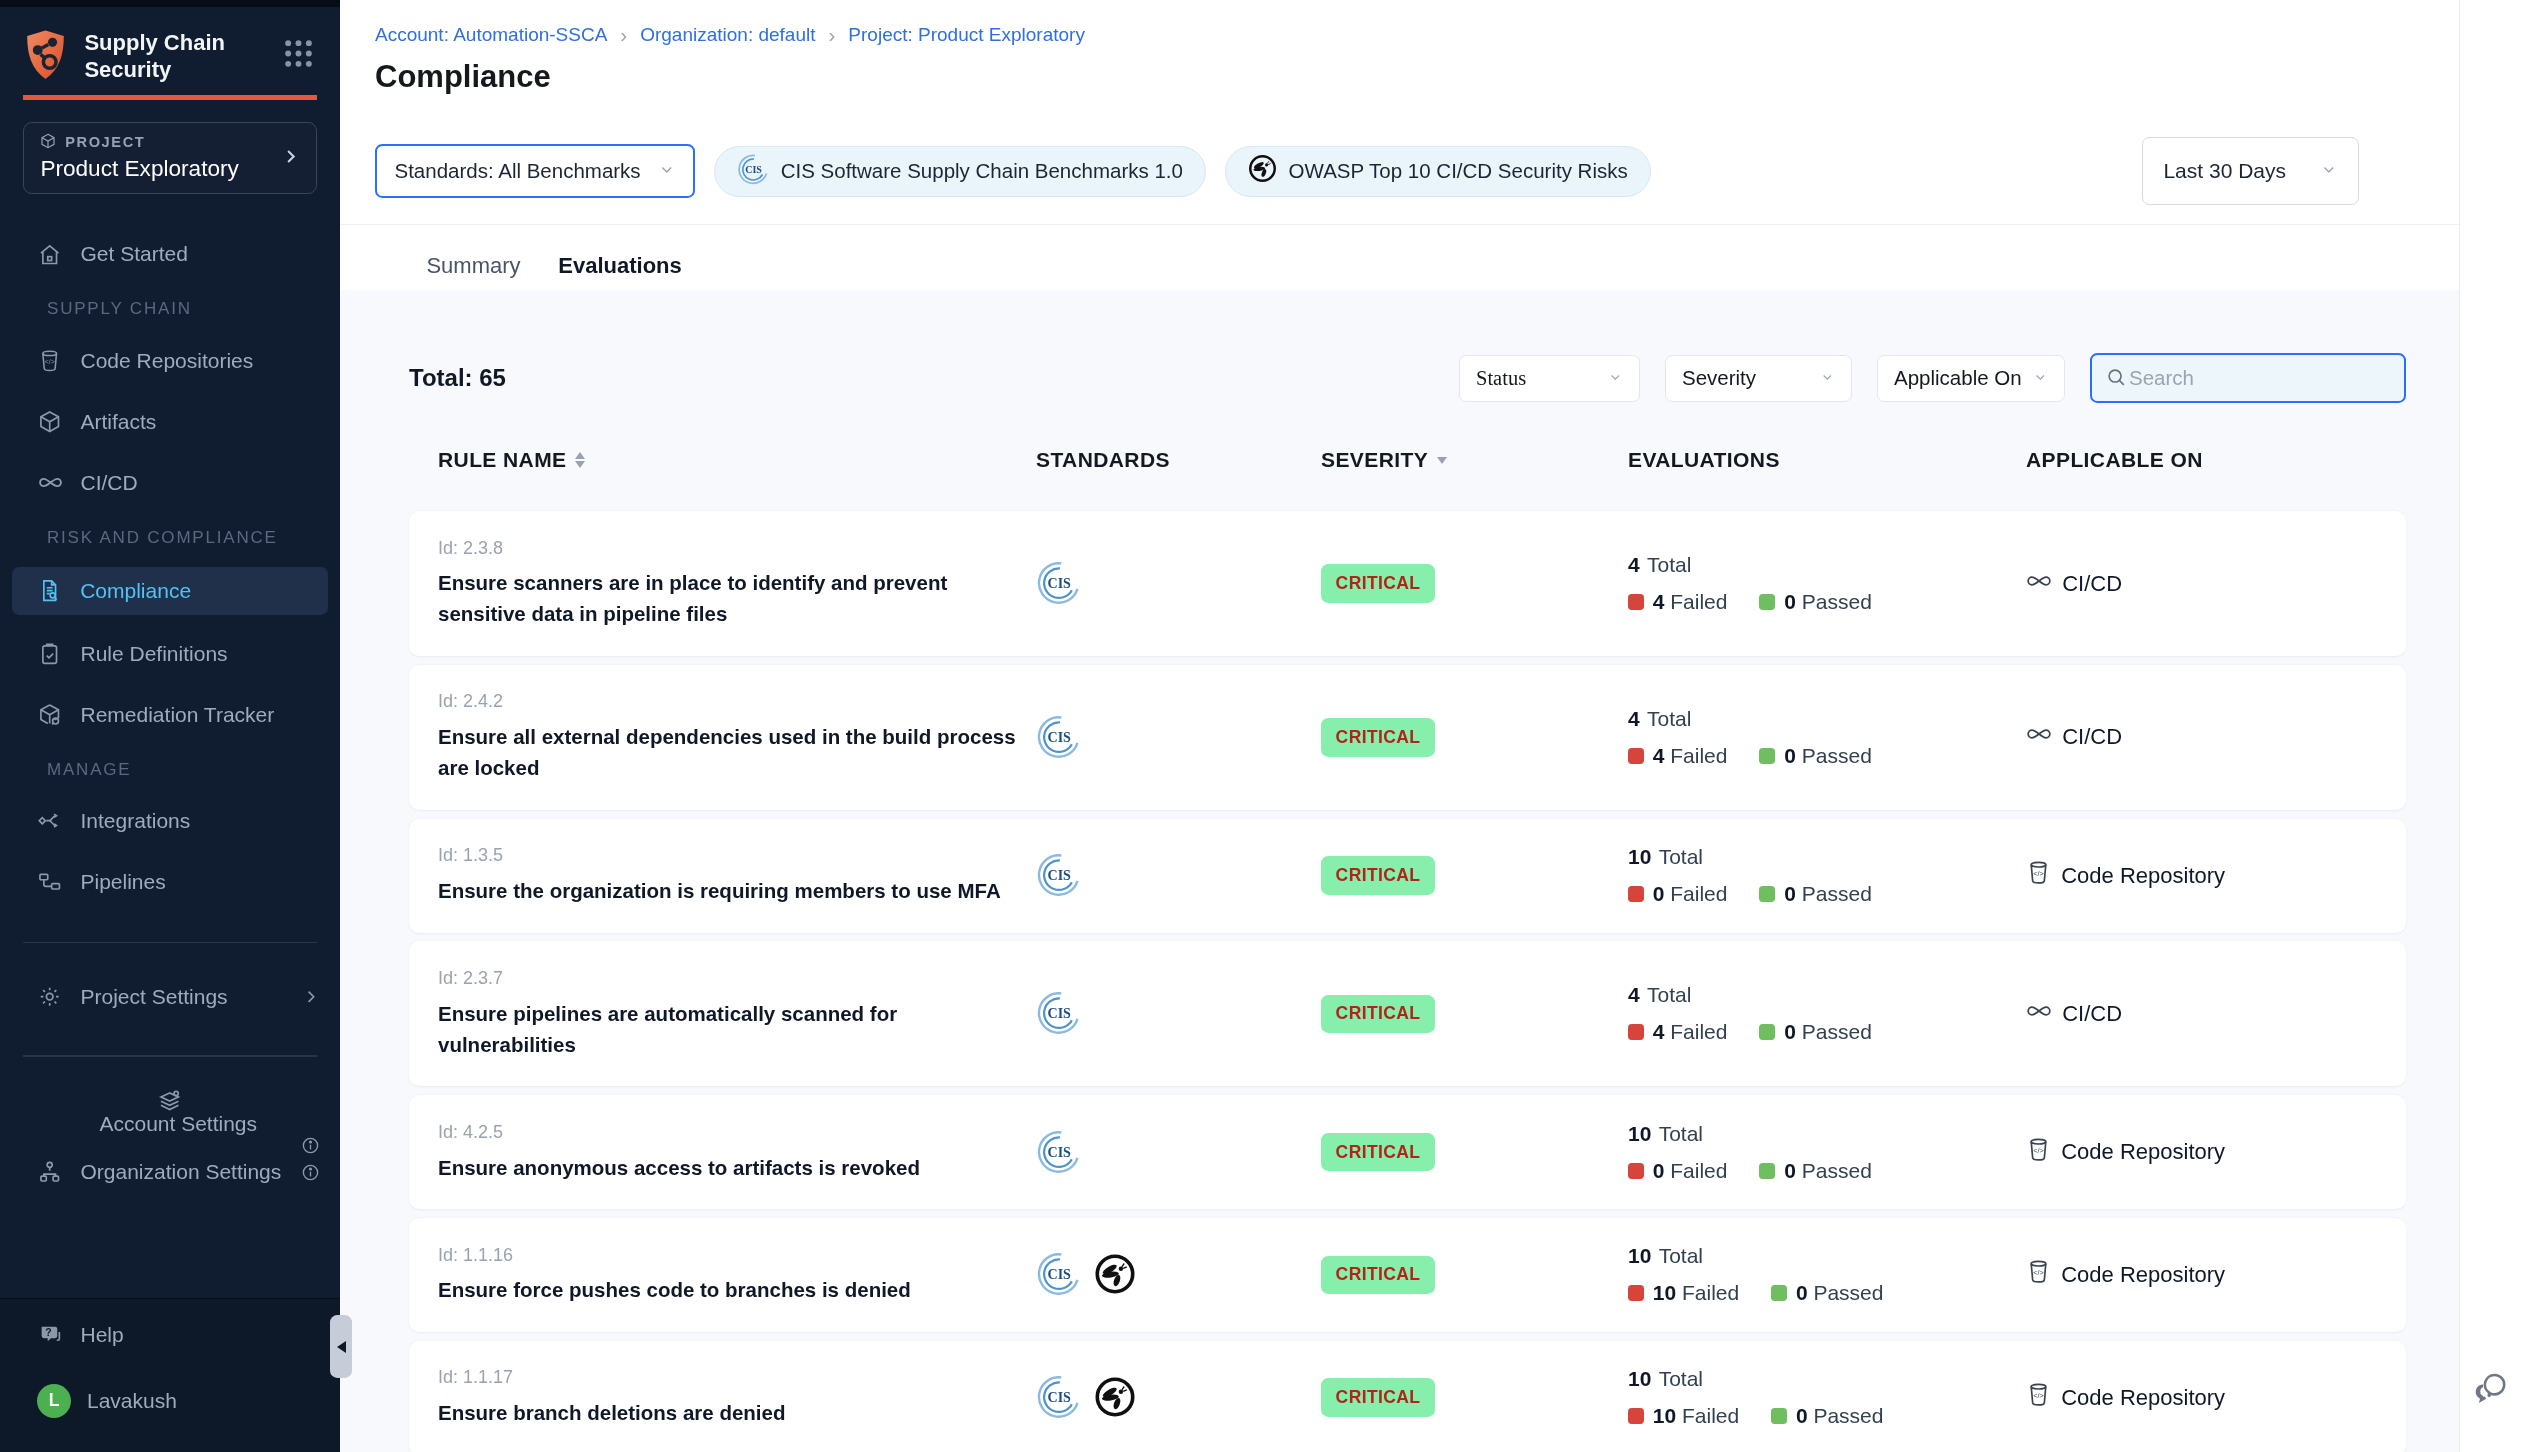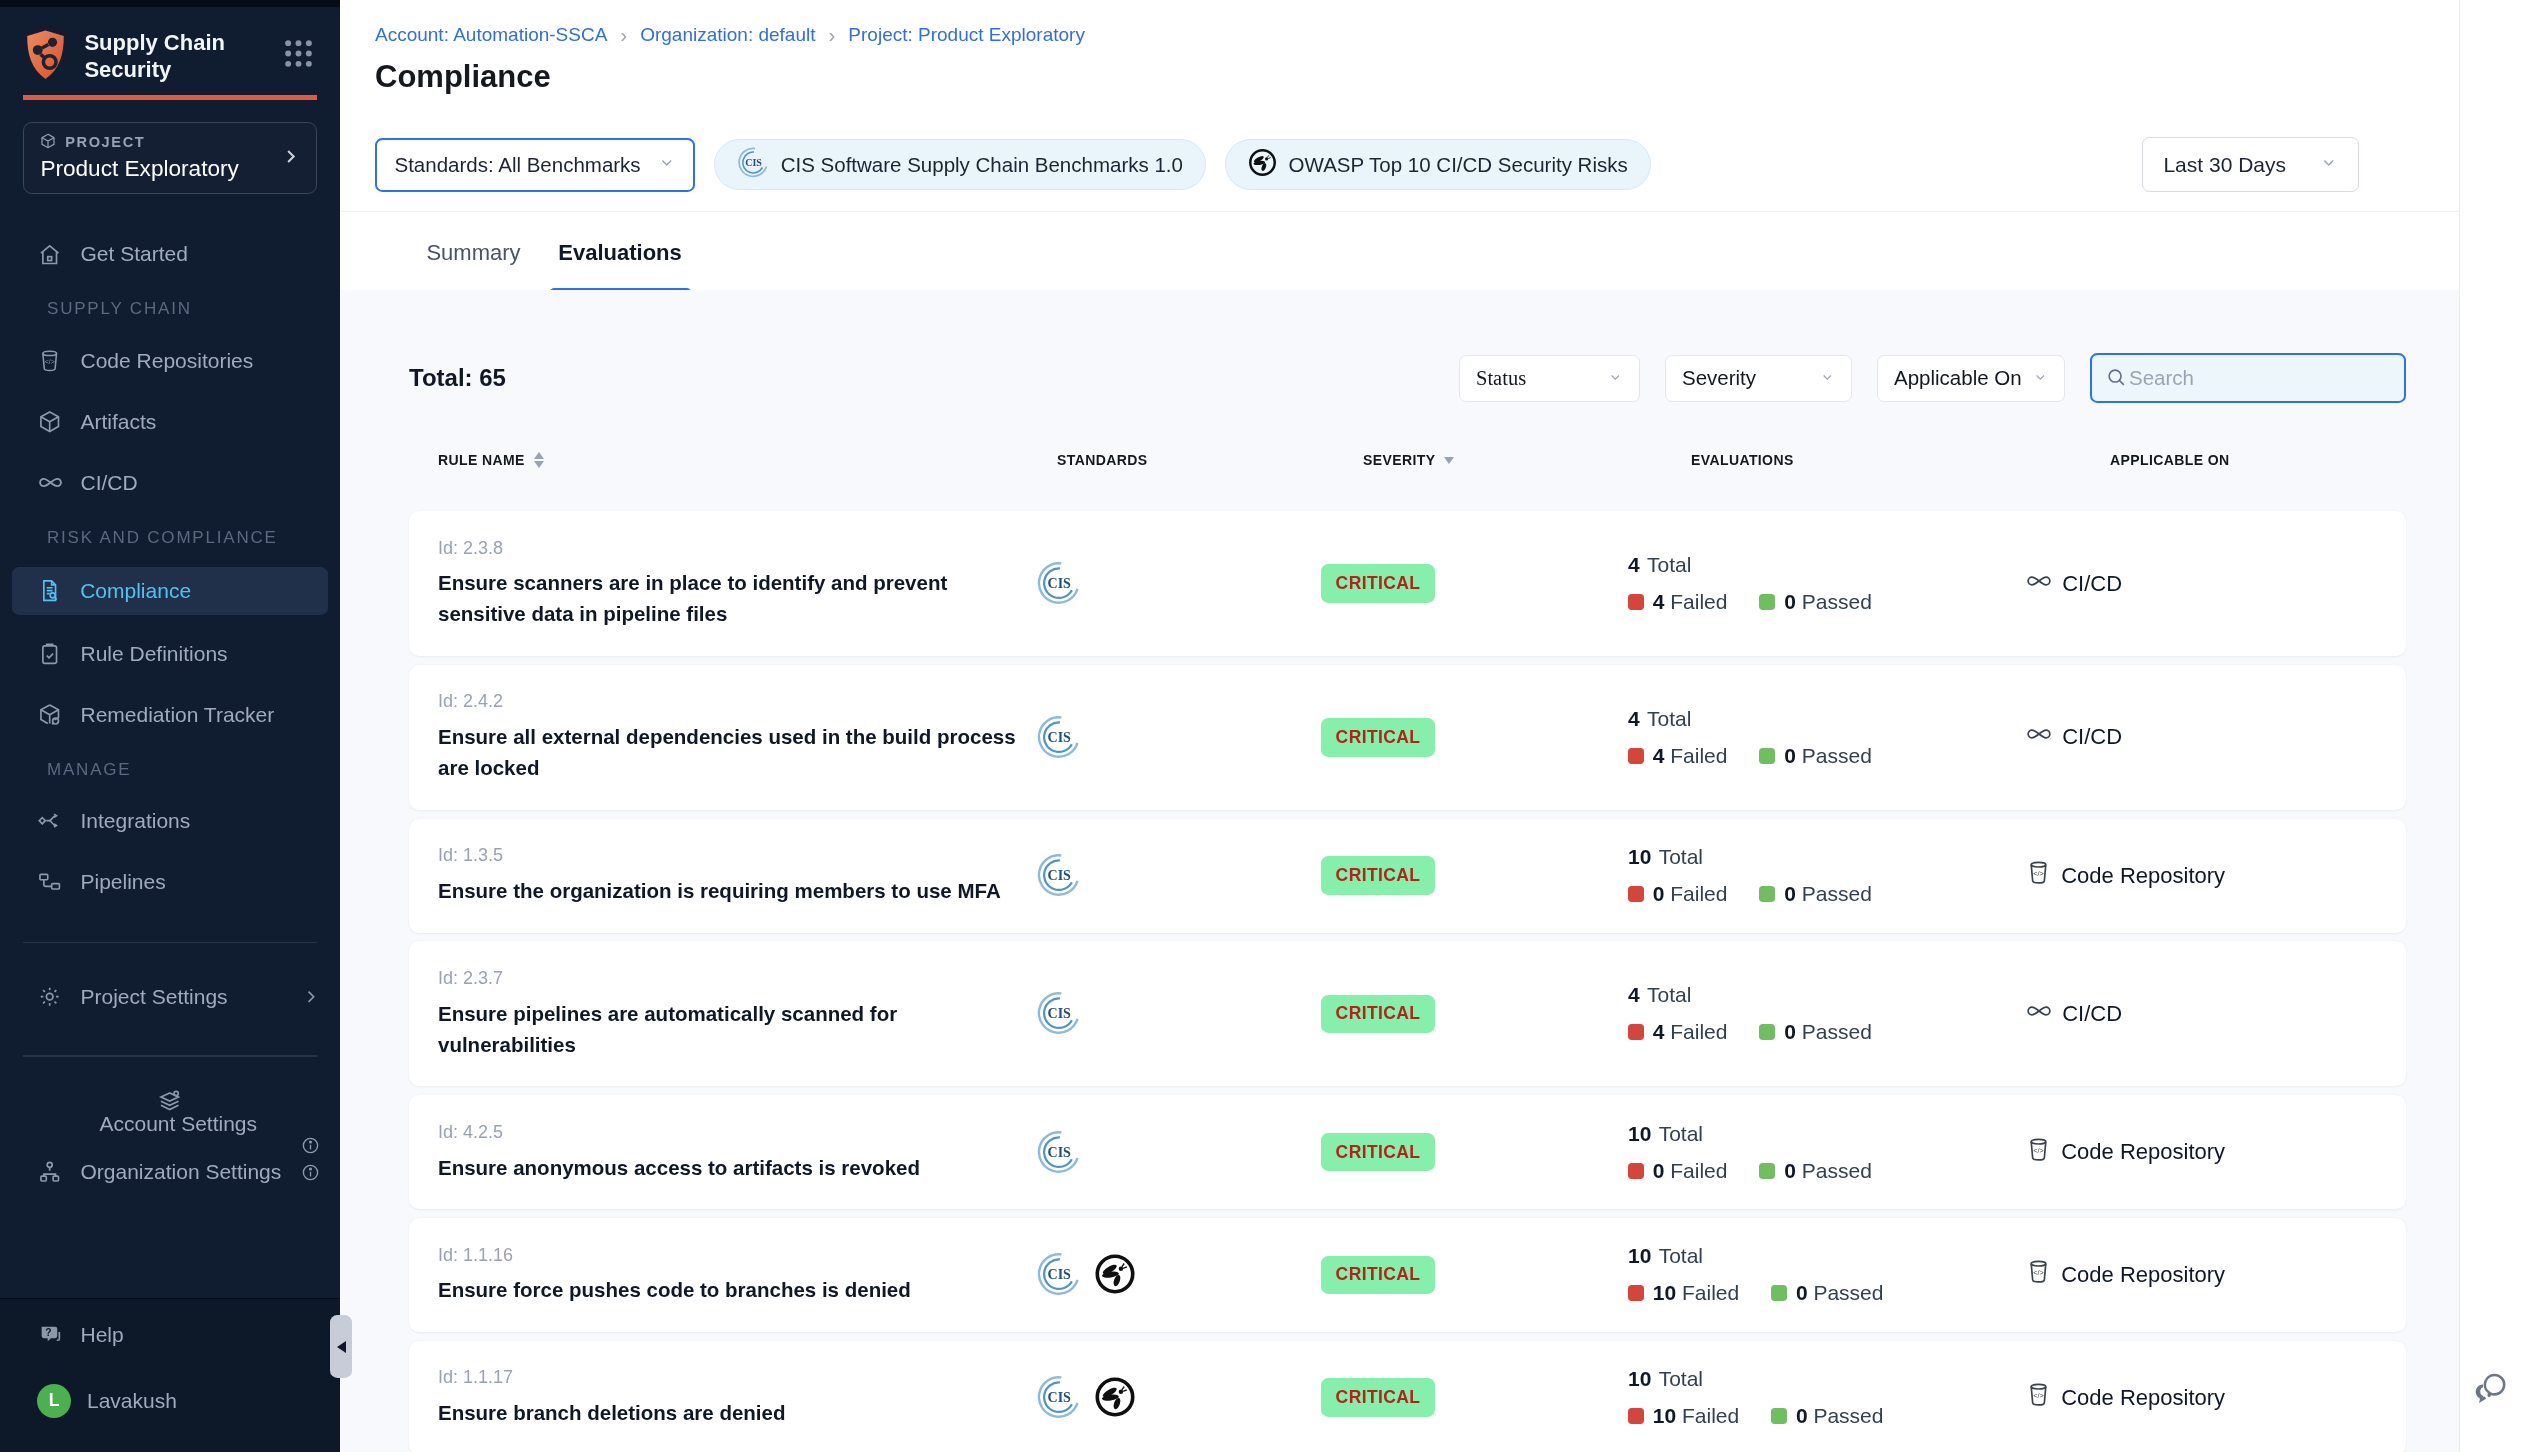--- a/index.html
+++ b/index.html
@@ -58,21 +58,21 @@
   .bc-sep { color:#9aa4b2; margin:0 13px; font-size:20.5px; }
   .page-title { margin-top:11.7px; font-size:31px; font-weight:700; color:#15181d; }
 
   .filter-bar { margin-top:42px; display:flex; align-items:center; padding-left:35px; }
   .select-standards { height:54px; width:320px; border:2.2px solid #2970ff; border-radius:7.3px;
                       display:flex; align-items:center; justify-content:space-between; padding:0 17.5px;
                       font-size:20.5px; font-weight:500; color:#1d2433; background:#fff; cursor:pointer; }
   .chip { height:51px; border-radius:26px; background:#e9f4fb; border:1.5px solid #d5e9f6;
           display:flex; align-items:center; gap:11.7px; padding:0 22px; font-size:20.5px; color:#1d2433;
           margin-left:19px; cursor:pointer; }
-  .range-select { margin-left:auto; margin-right:100px; height:55px; border:1.5px solid #d7dae2;
+  .range-select { margin-left:auto; margin-right:100px; height:68px; border:1.5px solid #d7dae2;
                   border-radius:7.3px; display:flex; align-items:center; gap:34px; padding:0 20.5px;
                   font-size:21px; color:#1d2433; background:#fff; cursor:pointer; }
   .hdr-divider { margin-top:19px; border-bottom:1.5px solid #eef0f3; }
 
   .tabs { height:81px; display:flex; padding-left:82px; gap:29px; }
   .tab { display:flex; align-items:center; font-size:22px; color:#4a5468; position:relative;
          padding:0 4.4px; cursor:pointer; }
   .tab.active { color:#101828; font-weight:700; }
   .tab.active::after { content:""; position:absolute; left:-4.4px; right:-4.4px; bottom:0; height:5.1px;
                        background:#2970ff; border-radius:4.4px 4.4px 0 0; }
@@ -86,22 +86,22 @@
              font-size:20.5px; color:#14181f; cursor:pointer; }
   .w-status { width:181px;font-family:Liberation Serif, serif; } .w-sev { width:187px; } .w-app { width:188px; }
   .search { width:316px; height:50px; border:2.2px solid #2970ff; border-radius:7.3px; background:#edf6fb;
             display:flex; align-items:center; padding:0 13px; gap:1px; }
   .search .caret { width:2.2px; height:25px; background:#101828; }
   .search input { flex:1; border:none; outline:none; background:transparent; font-size:20.5px;
                   color:#101828; font-family:"Liberation Sans", sans-serif; }
   .search input::placeholder { color:#9aa4b5; }
 
   .thead { display:grid; grid-template-columns:598px 285px 307px 398px auto; align-items:center;
-           margin:41px 53px 0 69px; padding:0 29px; height:32px; font-size:14px; font-weight:700;
-           color:#14181f; letter-spacing:0.4px;gap:21px; }
+           margin:41px 53px 0 69px; padding:0 29px; height:32px; font-size:21px; font-weight:700;
+           color:#14181f; letter-spacing:0.4px; }
   .th { display:flex; align-items:center; gap:8.8px; }
   .sort-stack { display:flex; flex-direction:column; gap:2.2px; color:#98a2b3; }
   .tri-up { width:0; height:0; border-left:5.8px solid transparent; border-right:5.8px solid transparent;
             border-bottom:7.3px solid #98a2b3; }
   .tri-dn { width:0; height:0; border-left:5.8px solid transparent; border-right:5.8px solid transparent;
             border-top:7.3px solid #98a2b3; }
 
   .rows { margin:35px 53px 0 69px; }
   .trow { display:grid; grid-template-columns:598px 285px 307px 398px auto; align-items:center;
           background:#fff; border-radius:10.2px; padding:22px 29px; margin-bottom:8.8px;

